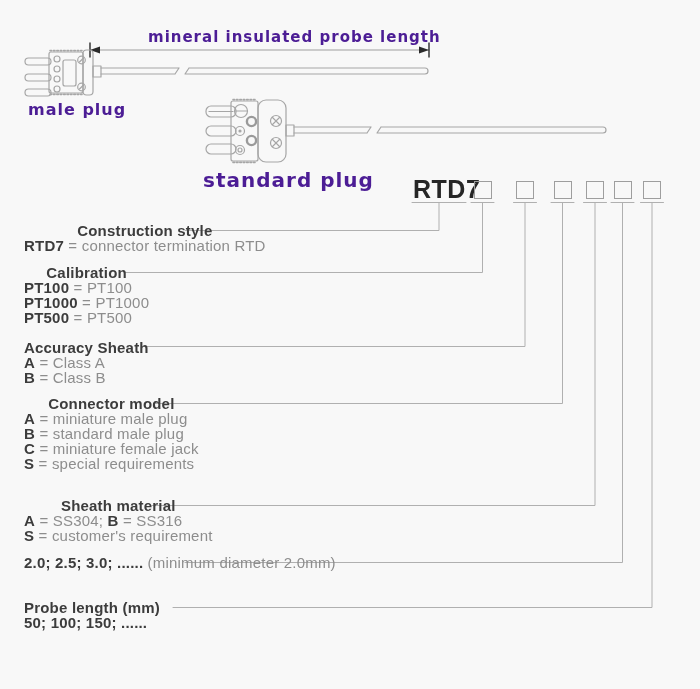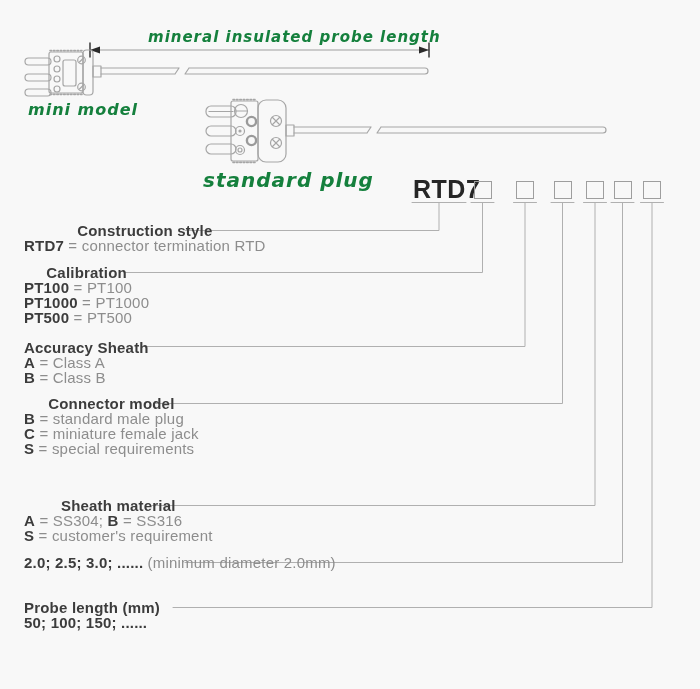--- a/index.html
+++ b/index.html
@@ -2,21 +2,21 @@
 <html><head>
 <meta charset="utf-8">
 <style>
   html,body{margin:0;padding:0;}
   #canvas{
     position:relative;width:700px;height:689px;background:#f8f8f8;
     font-family:"Liberation Sans",sans-serif;overflow:hidden;
   }
   #drawing-layer{position:absolute;left:0;top:0;z-index:0;}
   .script-label{
-    position:absolute;color:#15803d;font-style:italic;font-weight:600;
+    position:absolute;color:#4c1d95;font-weight:600;
     font-size:15px;letter-spacing:1px;white-space:nowrap;z-index:2;
     font-family:"DejaVu Sans",sans-serif;
     text-align:right;
   }
   #code-prefix{
     position:absolute;left:413px;top:177px;font-size:25px;font-weight:bold;
     color:#262626;letter-spacing:0.5px;z-index:2;line-height:25px;
   }
   .cbox{
     position:absolute;top:181px;width:16px;height:16px;
@@ -109,21 +109,21 @@
       <path d="M482.5,202.5 V272.5 H125"></path>
       <path d="M525,202.5 V346.5 H143"></path>
       <path d="M562.5,202.5 V403.5 H154"></path>
       <path d="M595,202.5 V505.5 H152"></path>
       <path d="M622.5,202.5 V562.5 H185"></path>
       <path d="M652,202.5 V607.5 H173"></path>
     </g>
   </svg>
 
   <div class="script-label" style="left:148px;top:28px">mineral insulated probe length</div>
-  <div class="script-label" style="left:28px;top:100px;font-size:16px">mini model</div>
+  <div class="script-label" style="left:28px;top:100px;font-size:16px">male plug</div>
   <div class="script-label" style="left:203px;top:168px;font-size:20px">standard plug</div>
 
   <div id="code-prefix">RTD7</div>
   <div class="cbox" style="left:474px"></div>
   <div class="cbox" style="left:516px"></div>
   <div class="cbox" style="left:554px"></div>
   <div class="cbox" style="left:586px"></div>
   <div class="cbox" style="left:614px"></div>
   <div class="cbox" style="left:643px"></div>
 
@@ -147,20 +147,21 @@
     <div class="stitle">Accuracy Sheath</div>
     <div>
         <div class="row"><span class="code">A</span><span class="desc"> = </span><span class="desc">Class A</span></div>
         <div class="row"><span class="code">B</span><span class="desc"> = </span><span class="desc">Class B</span></div>
       </div>
   </div>
 
   <div class="section" style="top:396px">
     <div class="stitle">Connector model</div>
     <div>
+        <div class="row"><span class="code">A</span><span class="desc"> = </span><span class="desc">miniature male plug</span></div>
         <div class="row"><span class="code">B</span><span class="desc"> = </span><span class="desc">standard male plug</span></div>
         <div class="row"><span class="code">C</span><span class="desc"> = </span><span class="desc">miniature female jack</span></div>
         <div class="row"><span class="code">S</span><span class="desc"> = </span><span class="desc">special requirements</span></div>
       </div>
   </div>
 
   <div class="section" style="top:498px">
     <div class="stitle">Sheath material</div>
     <div>
         <div class="row"><span class="code">A</span><span class="desc"> = SS304; </span><span class="code">B</span><span class="desc"> = SS316</span></div>

